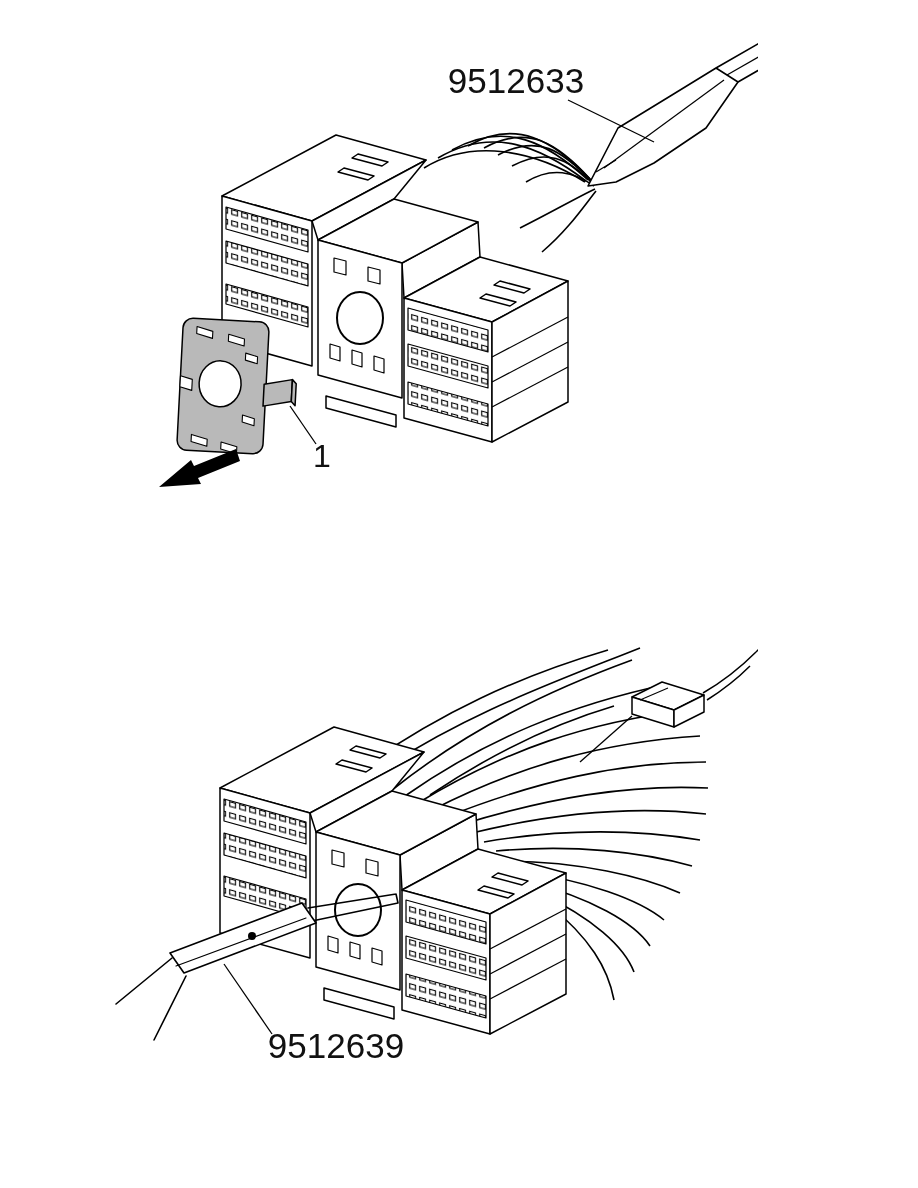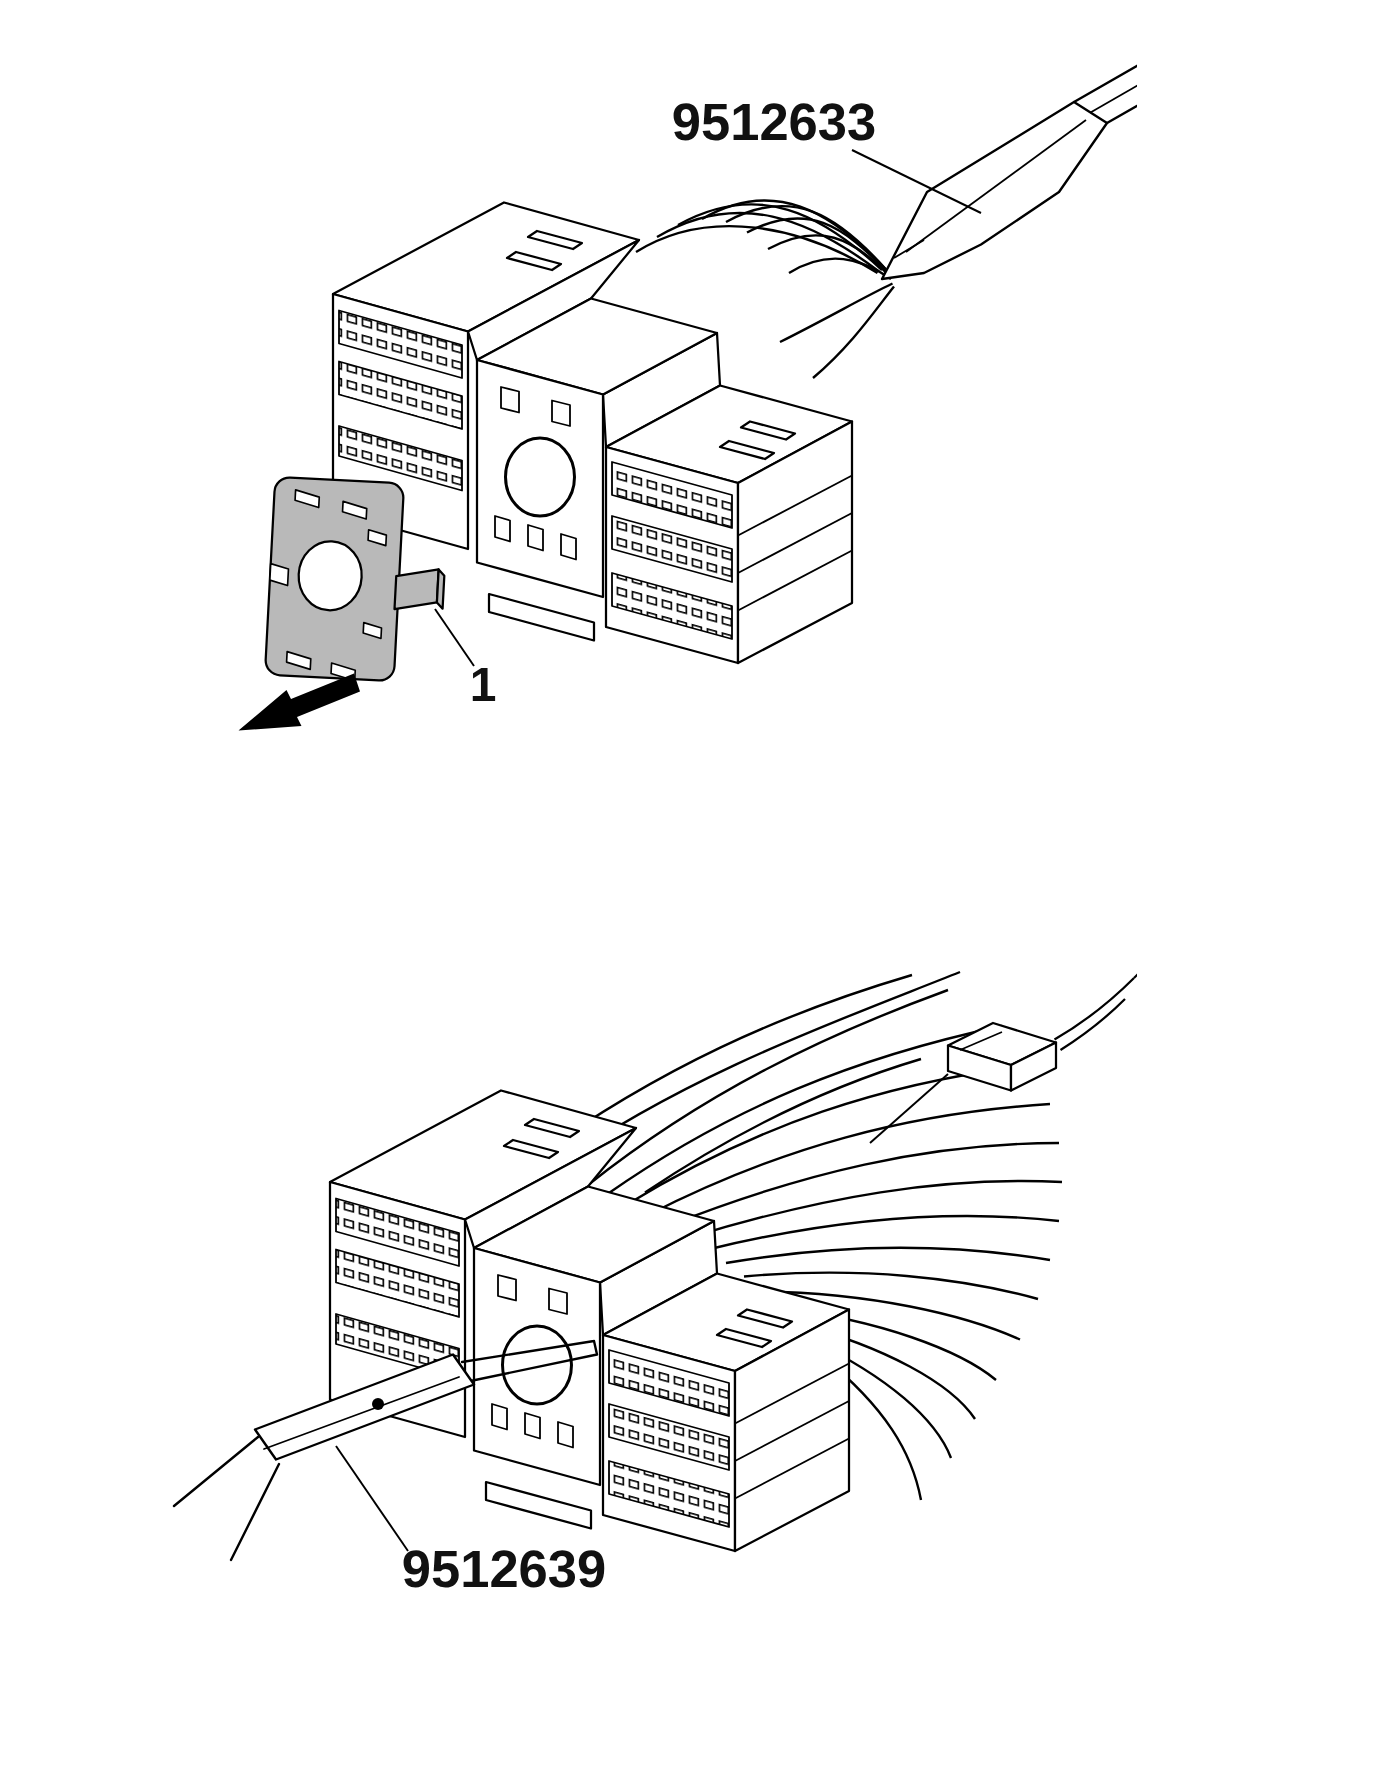--- a/index.html
+++ b/index.html
@@ -2,21 +2,20 @@
 <html><head>
 <meta charset="utf-8">
 <style>
   html,body{margin:0;padding:0;background:#ffffff;}
   .page{
     position:relative;
     width:758px;height:1188px;
     background:#ffffff;
     font-family:"Liberation Sans","DejaVu Sans",sans-serif;
     overflow:hidden;
-    font-weight:bold;
   }
   svg{display:block;}
   text{font-family:"Liberation Sans","DejaVu Sans",sans-serif;}
 </style>
 </head>
 <body>
 
 <div class="page">
 <svg width="918" height="1188" viewBox="0 0 918 1188" xmlns="http://www.w3.org/2000/svg">
 

